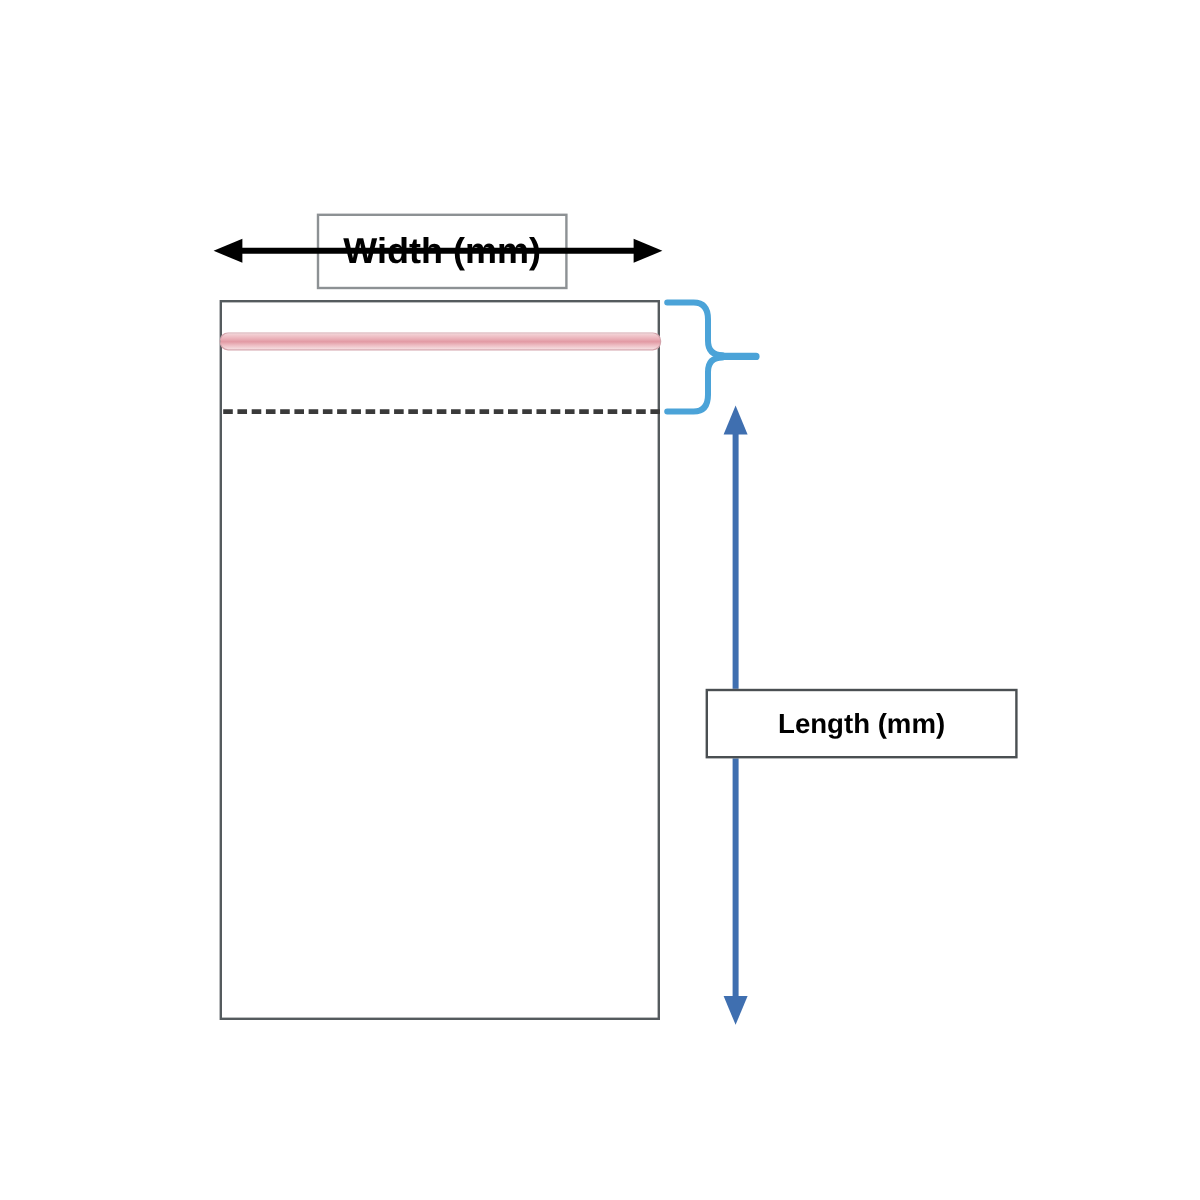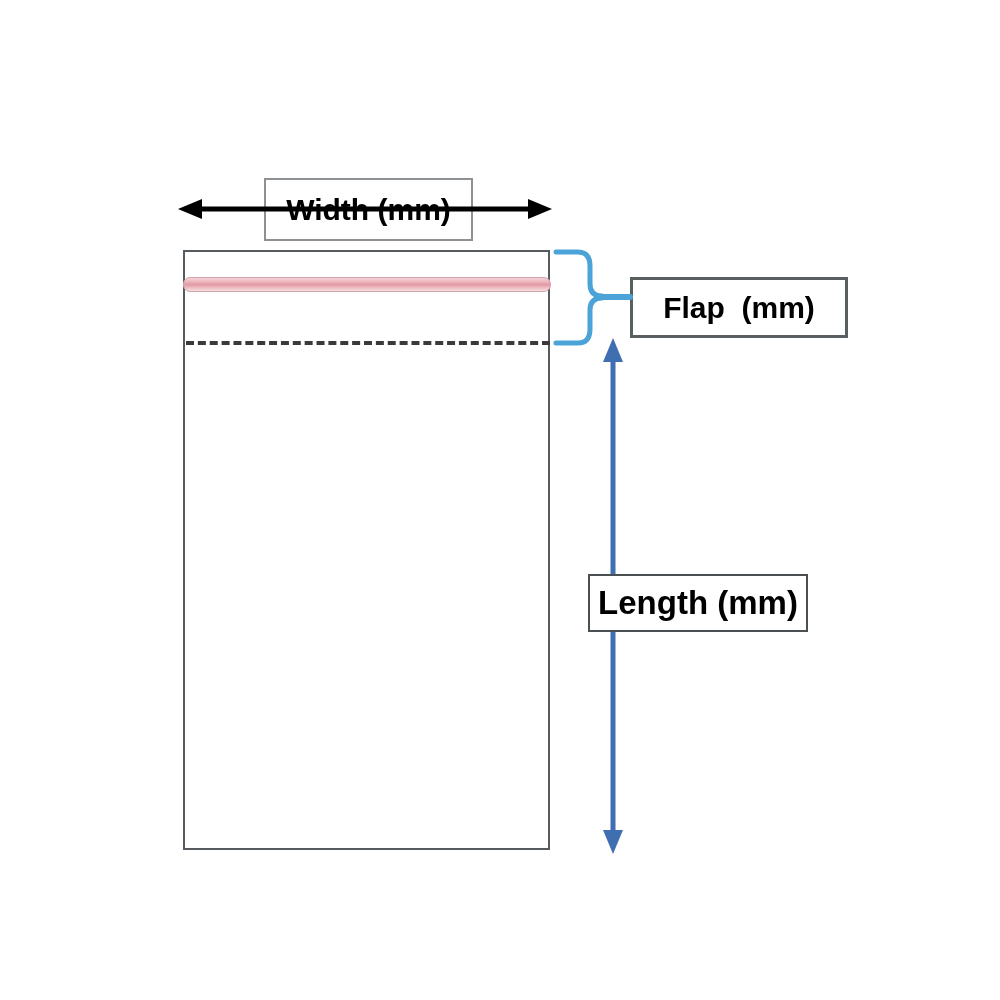--- a/index.html
+++ b/index.html
@@ -83,24 +83,24 @@
     left: 630px;
     top: 277px;
     width: 218px;
     height: 61px;
     border: 3px solid #595e61;
     font-size: 30px;
   }
   .label-length {
     left: 588px;
     top: 574px;
-    width: 220px;
+    width: 260px;
     height: 58px;
     border: 2px solid #4a4f52;
-    font-size: 33px;
+    font-size: 23px;
     z-index: 5;
   }
 
   
   .overlay {
     position: absolute;
     left: 0;
     top: 0;
     width: 1000px;
     height: 1000px;
@@ -141,17 +141,16 @@
 
     <g>
       <line x1="613" y1="352" x2="613" y2="842" stroke="#3f6fb0" stroke-width="5"></line>
       <polygon points="613,338 603,362 623,362" fill="#3f6fb0"></polygon>
       <polygon points="613,854 603,830 623,830" fill="#3f6fb0"></polygon>
     </g>
   </svg>
 
   <div class="label-box label-width">Width (mm)</div>
 
-  <div class="label-box label-flap">Flap  (mm)</div>
 
   <div class="label-box label-length">Length (mm)</div>
 
 </div>
 
 </body></html>

